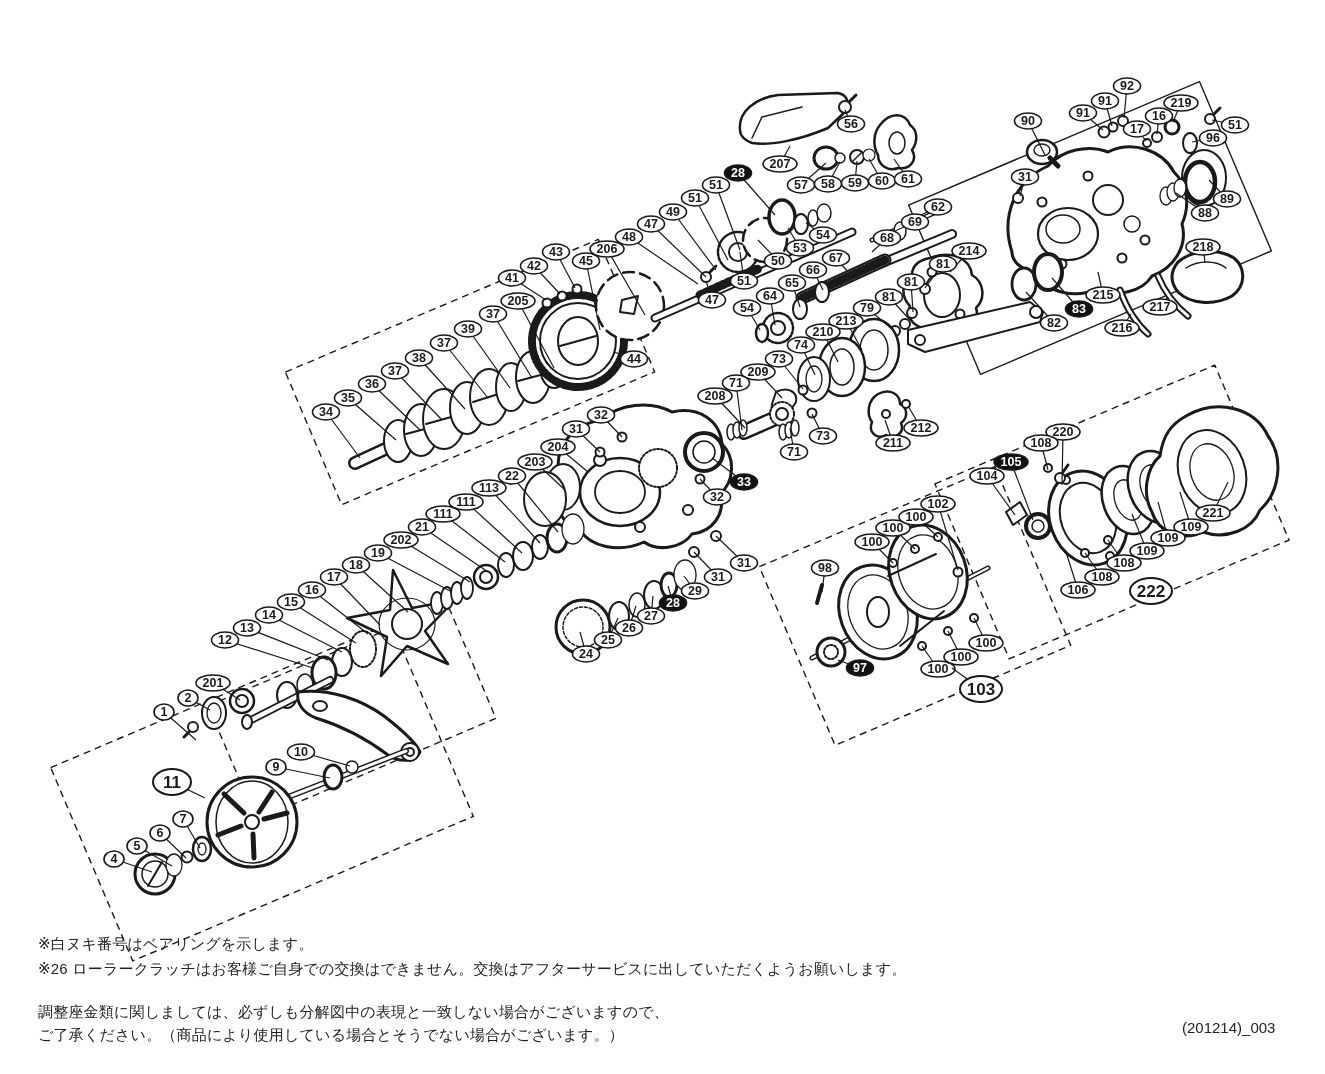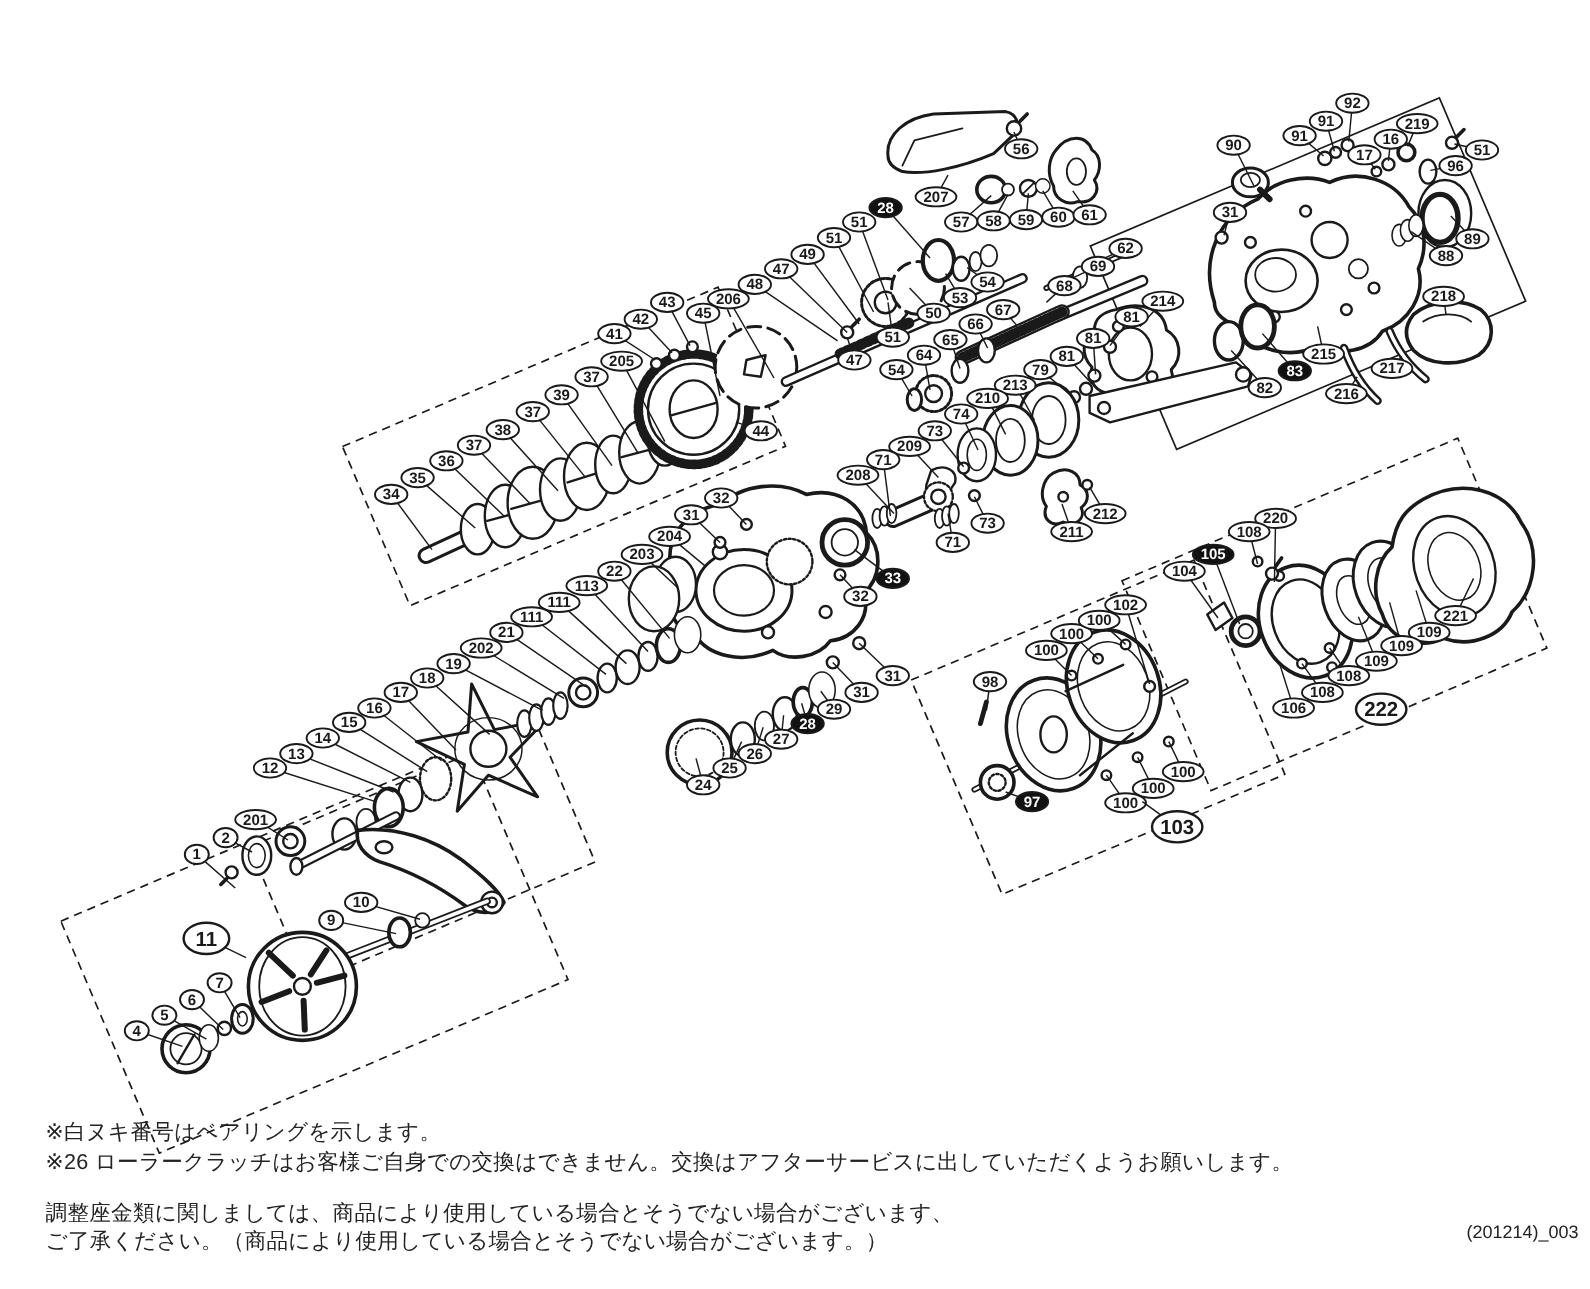--- a/index.html
+++ b/index.html
@@ -3,21 +3,21 @@
 <meta charset="utf-8">
 <style>
   html,body{margin:0;padding:0}
   body{
     width:1325px;height:1074px;position:relative;overflow:hidden;
     background:#ffffff;
     font-family:"Liberation Sans","DejaVu Sans",sans-serif;
   }
   #stage{position:absolute;left:0;top:0}
   .footer-note{
-    position:absolute;color:#232323;font-size:18px;line-height:23px;
+    position:absolute;color:#232323;font-size:15px;line-height:23px;
     letter-spacing:0.2px;white-space:pre;
   }
   #doc-code{position:absolute;color:#232323;font-size:15px}
   svg text{font-family:"Liberation Sans","DejaVu Sans",sans-serif;font-weight:bold}
 </style>
 </head>
 <body>
 
 <svg id="stage" width="1325" height="1074" viewBox="0 0 1325 1074">
 
@@ -967,15 +967,15 @@
       </g>
       <g>
         <ellipse cx="1151" cy="591" rx="21" ry="13" fill="#ffffff" stroke="#1a1a1a" stroke-width="2"></ellipse>
         <text x="1151" y="597" text-anchor="middle" font-size="17" fill="#1a1a1a">222</text>
       </g>
     </g>
 </svg>
 
 <div class="footer-note" style="left:38px;top:932px">※白ヌキ番号はベアリングを示します。</div>
 <div class="footer-note" style="left:38px;top:957px">※26 ローラークラッチはお客様ご自身での交換はできません。交換はアフターサービスに出していただくようお願いします。</div>
-<div class="footer-note" style="left:38px;top:1000px">調整座金類に関しましては、商品により使用している場合とそうでない場合がございます、</div>
+<div class="footer-note" style="left:38px;top:1000px">調整座金類に関しましては、必ずしも分解図中の表現と一致しない場合がございますので、</div>
 <div class="footer-note" style="left:38px;top:1023px">ご了承ください。（商品により使用している場合とそうでない場合がございます。）</div>
-<div id="doc-code" style="left:1222px;top:1019px">(201214)_003</div>
+<div id="doc-code" style="left:1182px;top:1019px">(201214)_003</div>
 
 </body></html>

